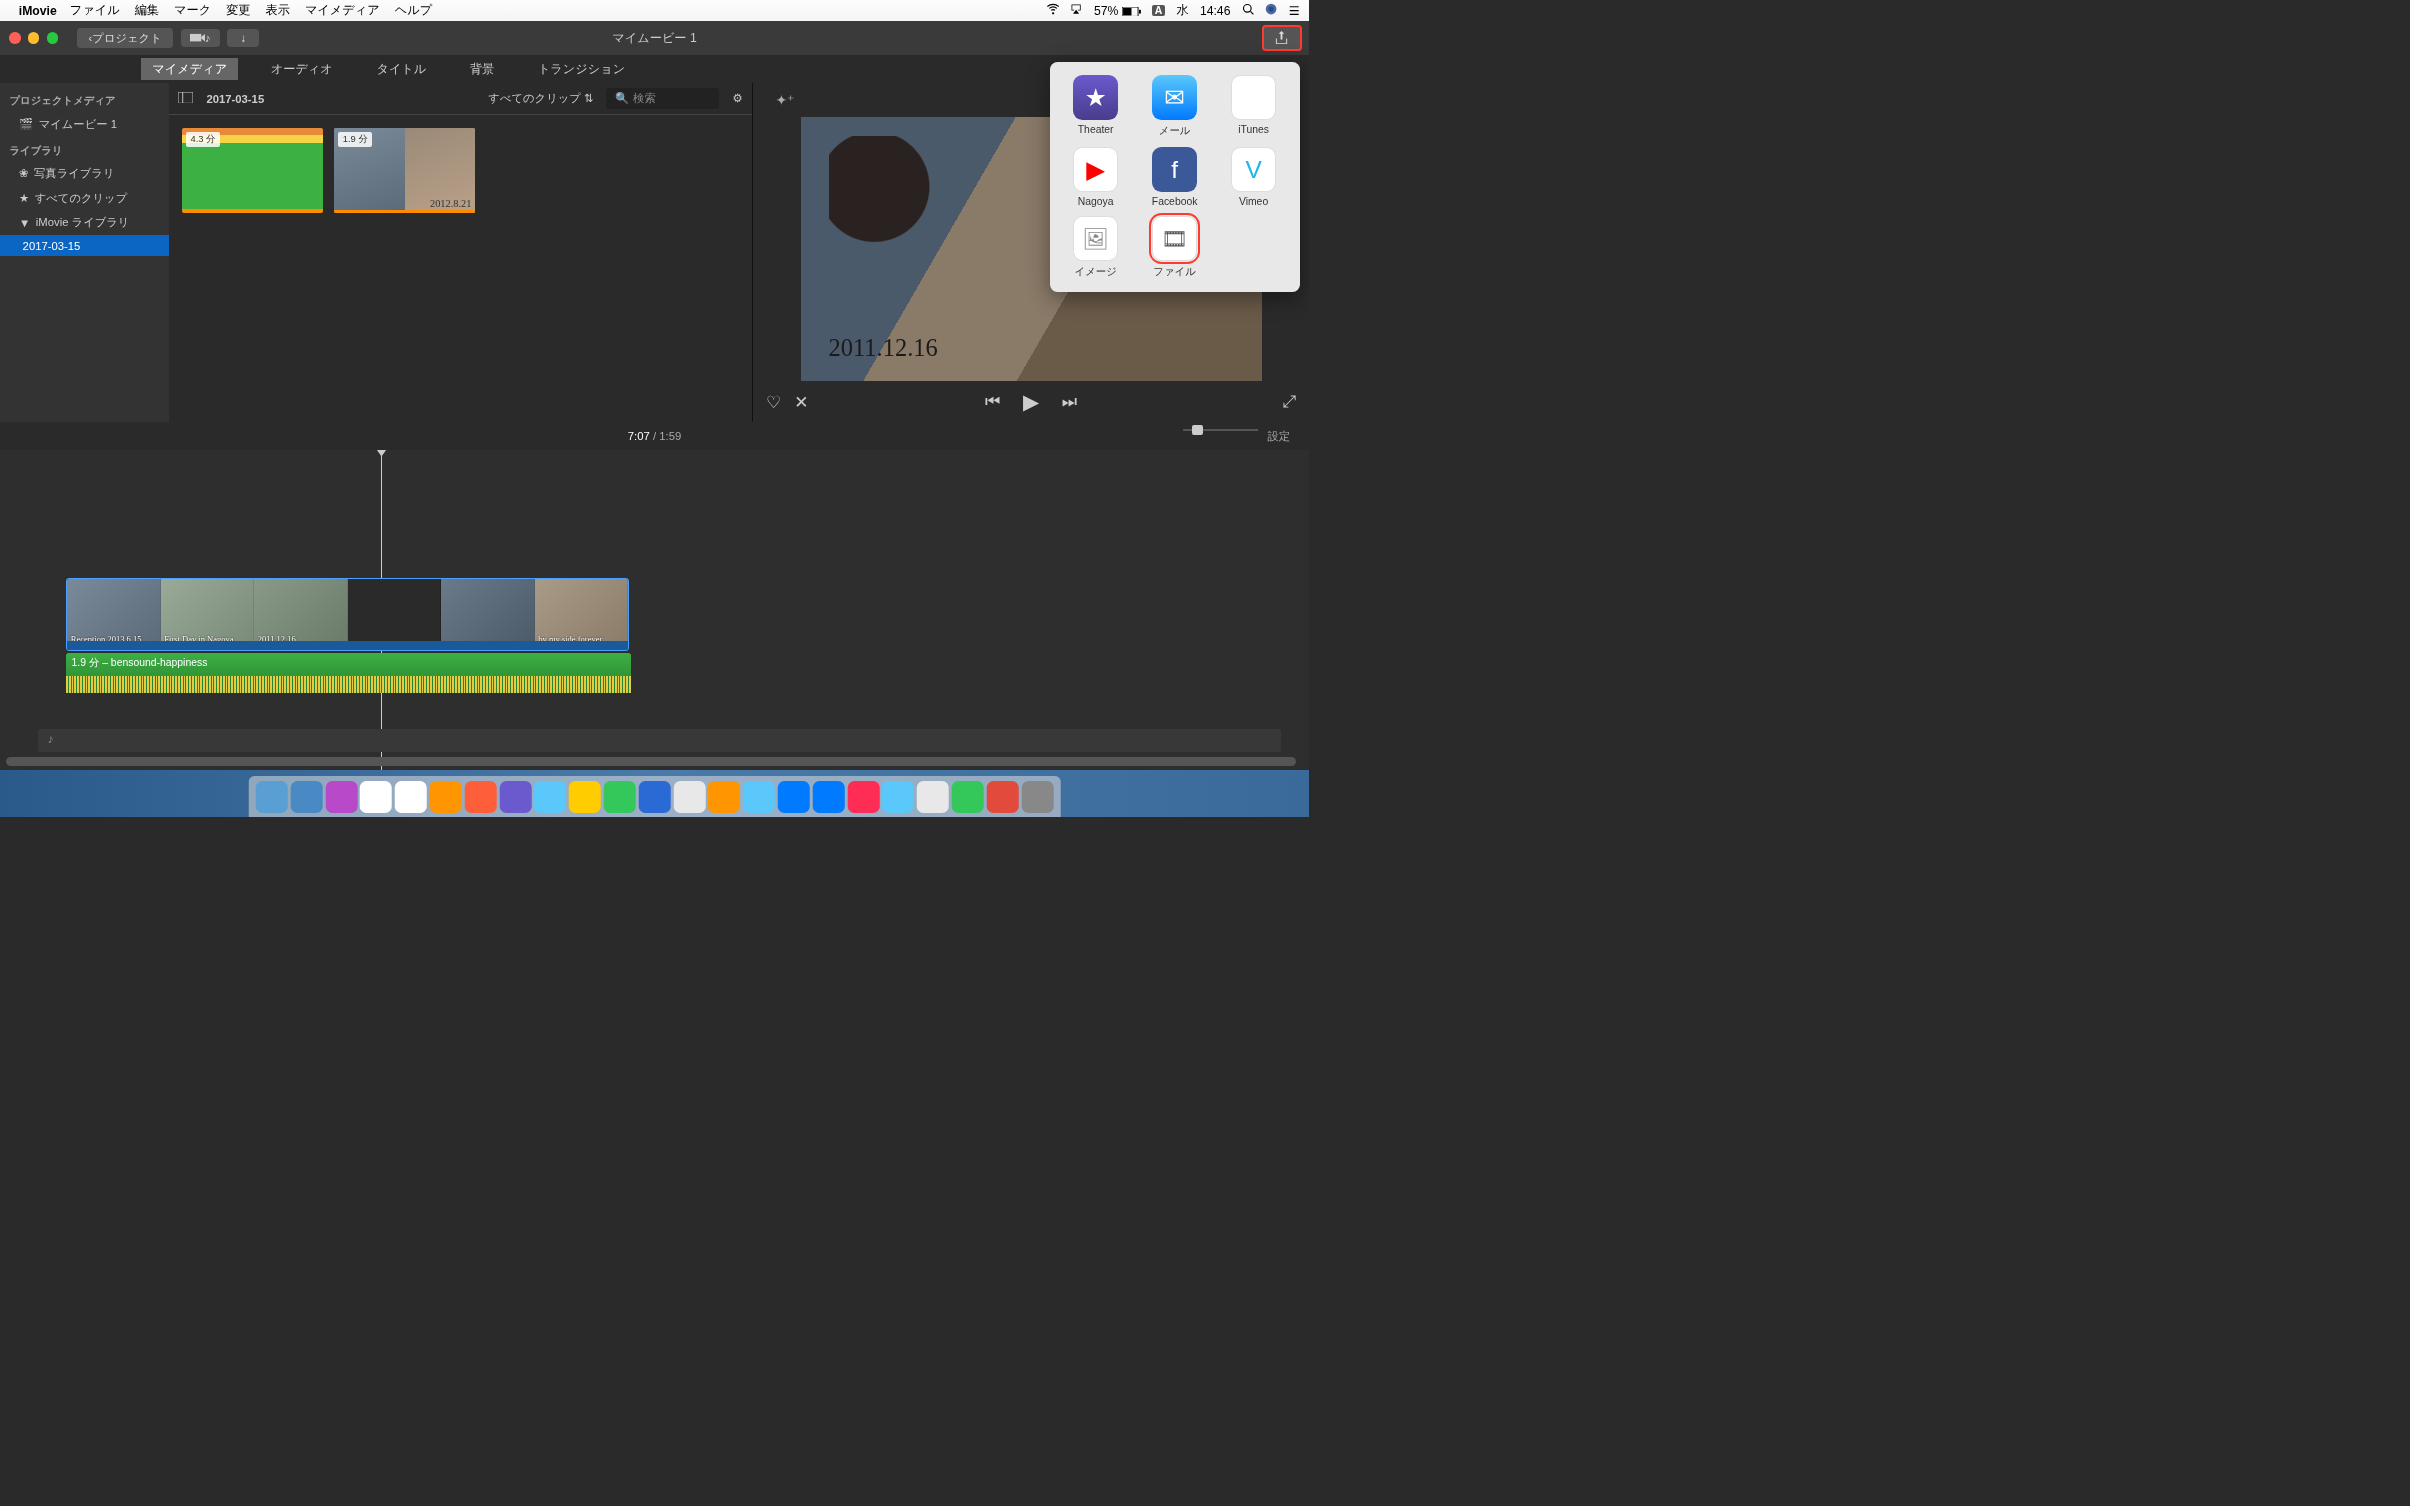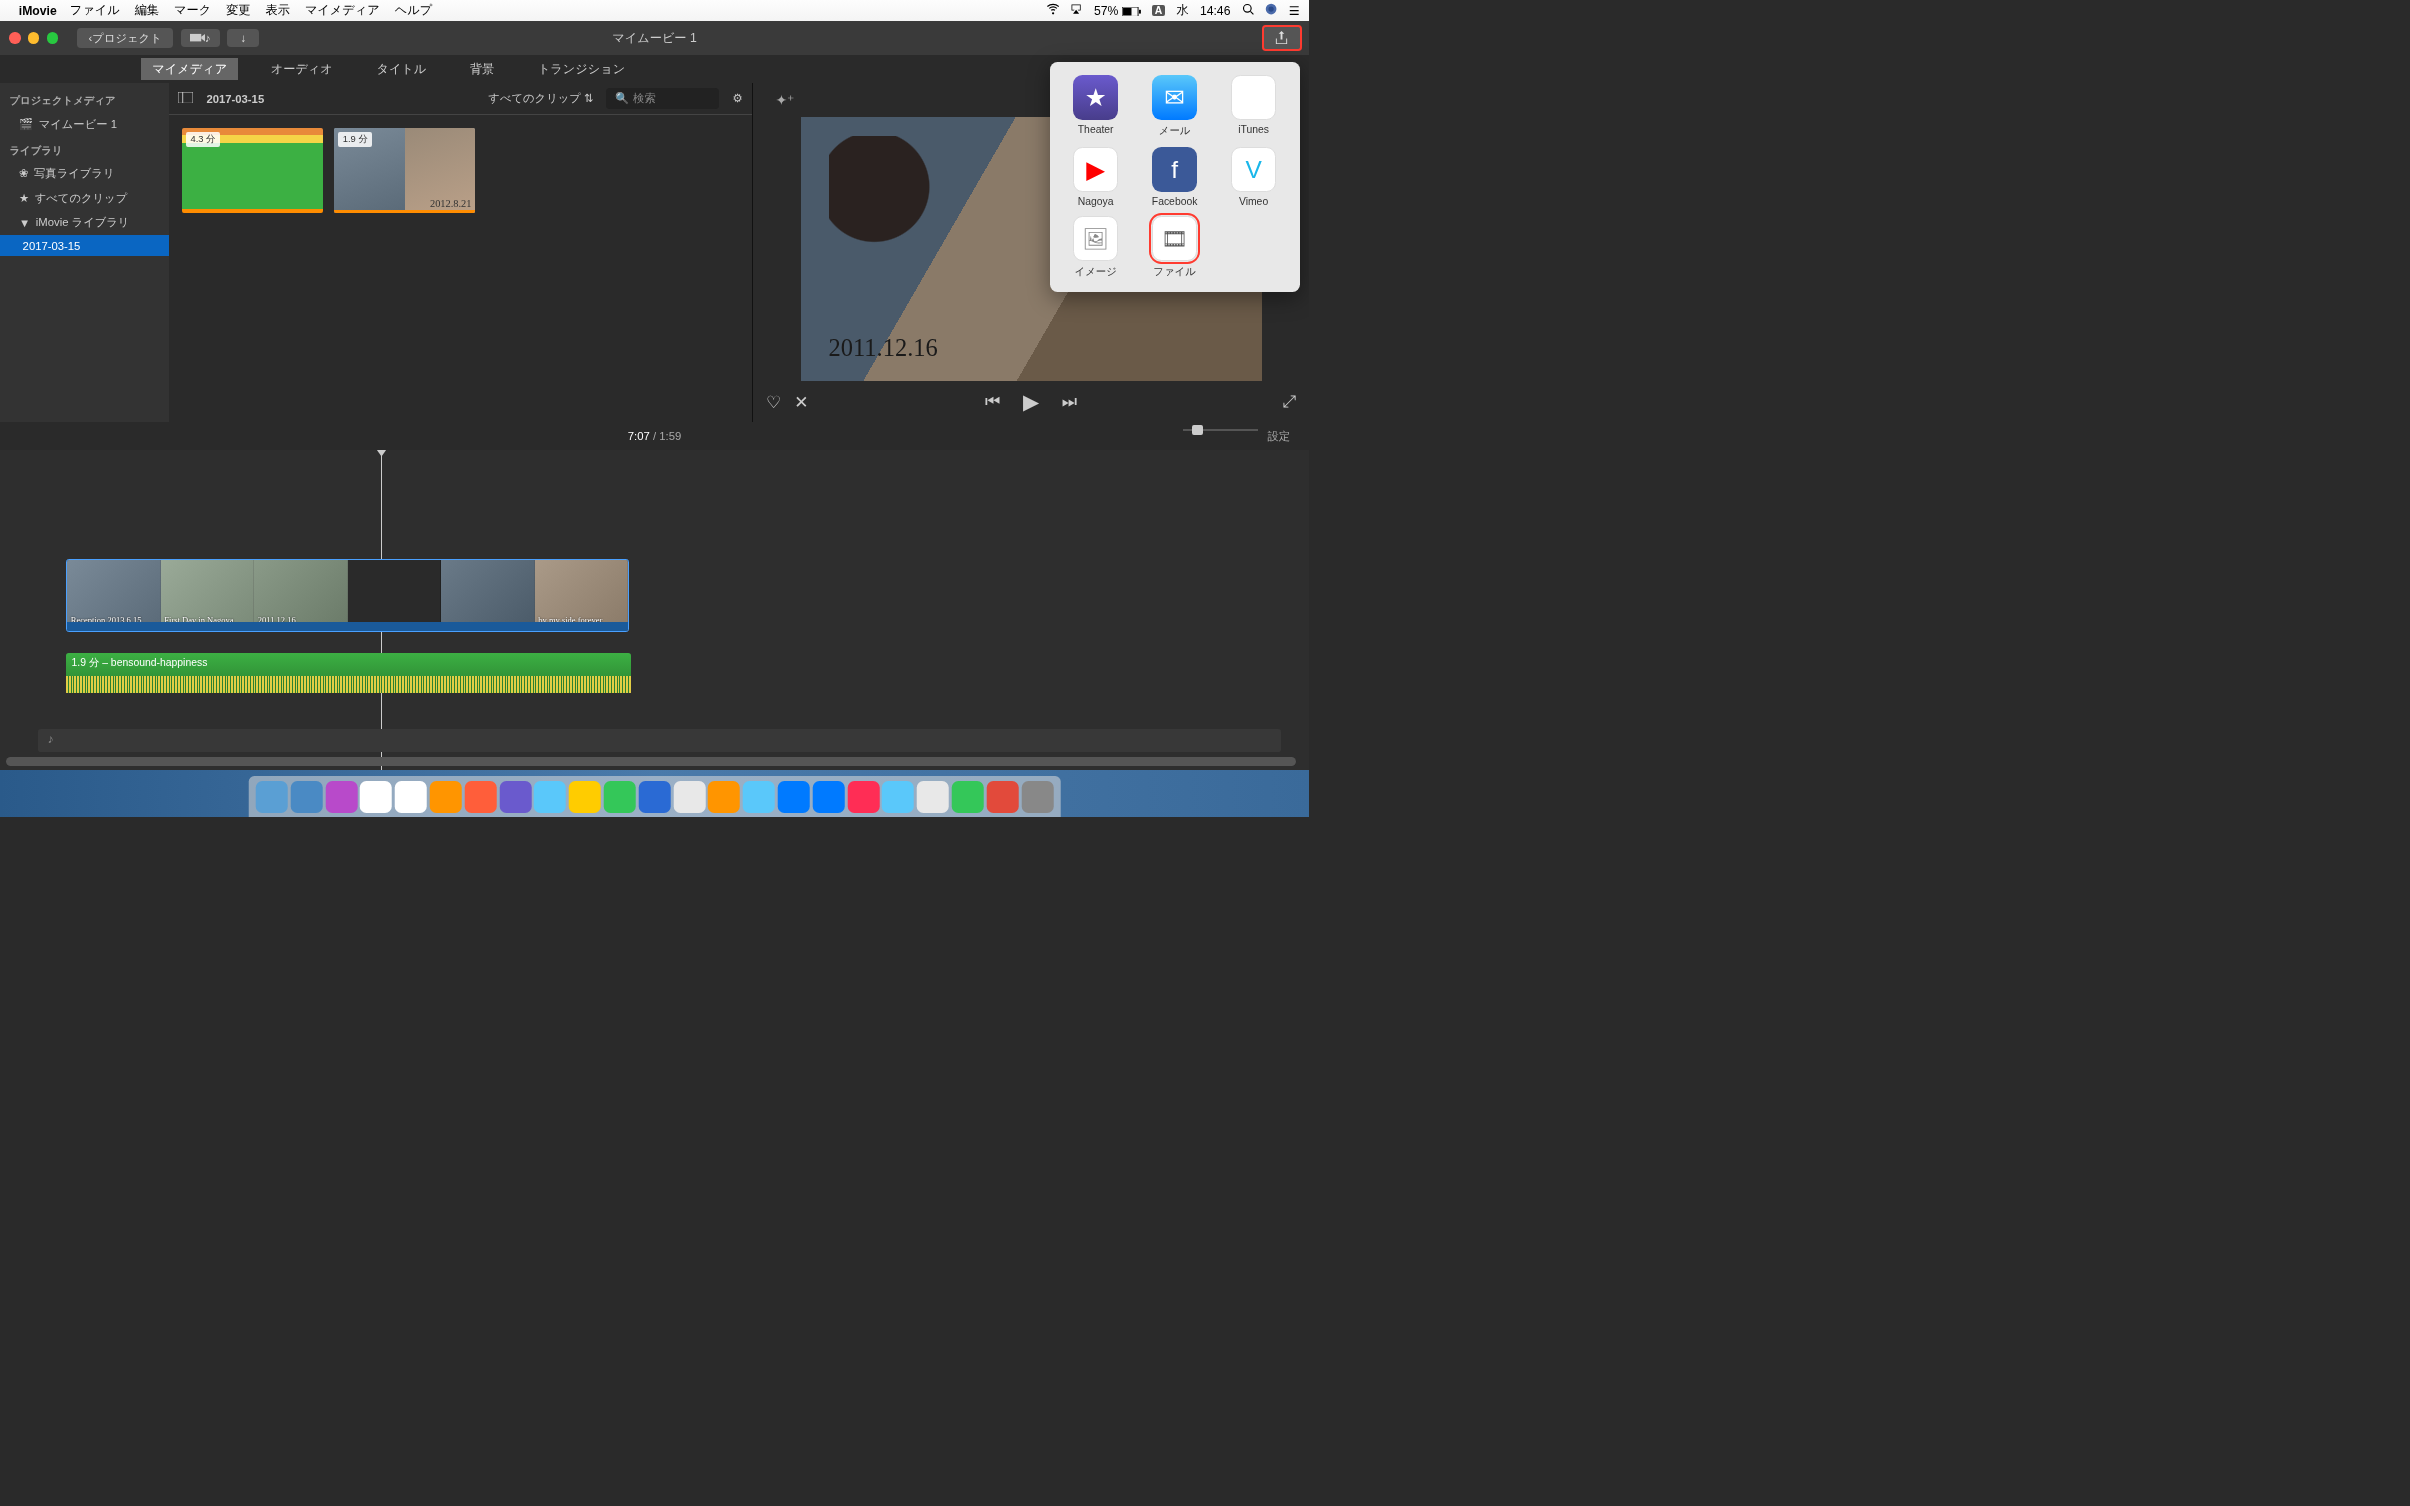--- a/index.html
+++ b/index.html
@@ -82,21 +82,21 @@
 .time-info { height:28px; background:#2a2a2a; color:#aaa; font-size:11.3px; display:flex; align-items:center; padding:0 19px; position:relative; }
 .time-info .tc { position:absolute; left:50%; transform:translateX(-50%); }
 .time-info .tc .cur { color:#fff; }
 .time-info .zoom { margin-left:auto; display:flex; align-items:flex-start; gap:9.4px; }
 .time-info .zoom .track { width:75px; height:2.8px; background:#555; position:relative; }
 .time-info .zoom .thumb { position:absolute; left:9.4px; top:-3.8px; width:10.4px; height:10.4px; background:#ccc; border-radius:1.9px; }
 
 .timeline { height: 320px; background:#2e2e2e; position:relative; overflow:hidden; }
 .timeline .playhead { position:absolute; left:381px; top:0; bottom:0; width:0.9px; background:#ccc; }
 .timeline .playhead::before { content:""; position:absolute; top:-0.9px; left:-4.7px; width:10.4px; height:7.5px; background:#ccc; clip-path:polygon(0 0,100% 0,50% 100%); }
-.video-track { position:absolute; top:109px; left:66px; width:563px; height:73px; background:#1a5a9a; border:1.9px solid #4aa0ff; border-radius:2.8px; display:flex; overflow:hidden; }
+.video-track { position:absolute; top:128px; left:66px; width:563px; height:73px; background:#1a5a9a; border:1.9px solid #4aa0ff; border-radius:2.8px; display:flex; overflow:hidden; }
 .video-track .frame { flex:1; background:linear-gradient(135deg,#7a8a98,#5a6a78); border-right:0.9px solid rgba(0,0,0,0.2); position:relative; }
 .video-track .frame:nth-child(2){background:linear-gradient(135deg,#9aaa98,#7a8a78);}
 .video-track .frame:nth-child(3){background:linear-gradient(135deg,#8a9a88,#6a7a68);}
 .video-track .frame:nth-child(4){background:#2a2a2a;}
 .video-track .frame:nth-child(5){background:linear-gradient(135deg,#6a7a88,#4a5a68);}
 .video-track .frame:nth-child(6){background:linear-gradient(135deg,#aa9a88,#8a7a68);}
 .video-track .frame .txt { position:absolute; bottom:5.6px; left:3.8px; font-family:cursive; font-size:8.5px; color:#fff; text-shadow:0 0 1.9px #000; }
 .video-track::after { content:""; position:absolute; bottom:0; left:0; right:0; height:9.4px; background:#1a5a9a; }
 .audio-track { position:absolute; top:203px; left:66px; width:565px; height:40px; background:linear-gradient(#3cb043,#2a8030); border-radius:2.8px; }
 .audio-track .label { font-size:10.4px; color:#fff; padding:2.8px 5.6px; }

